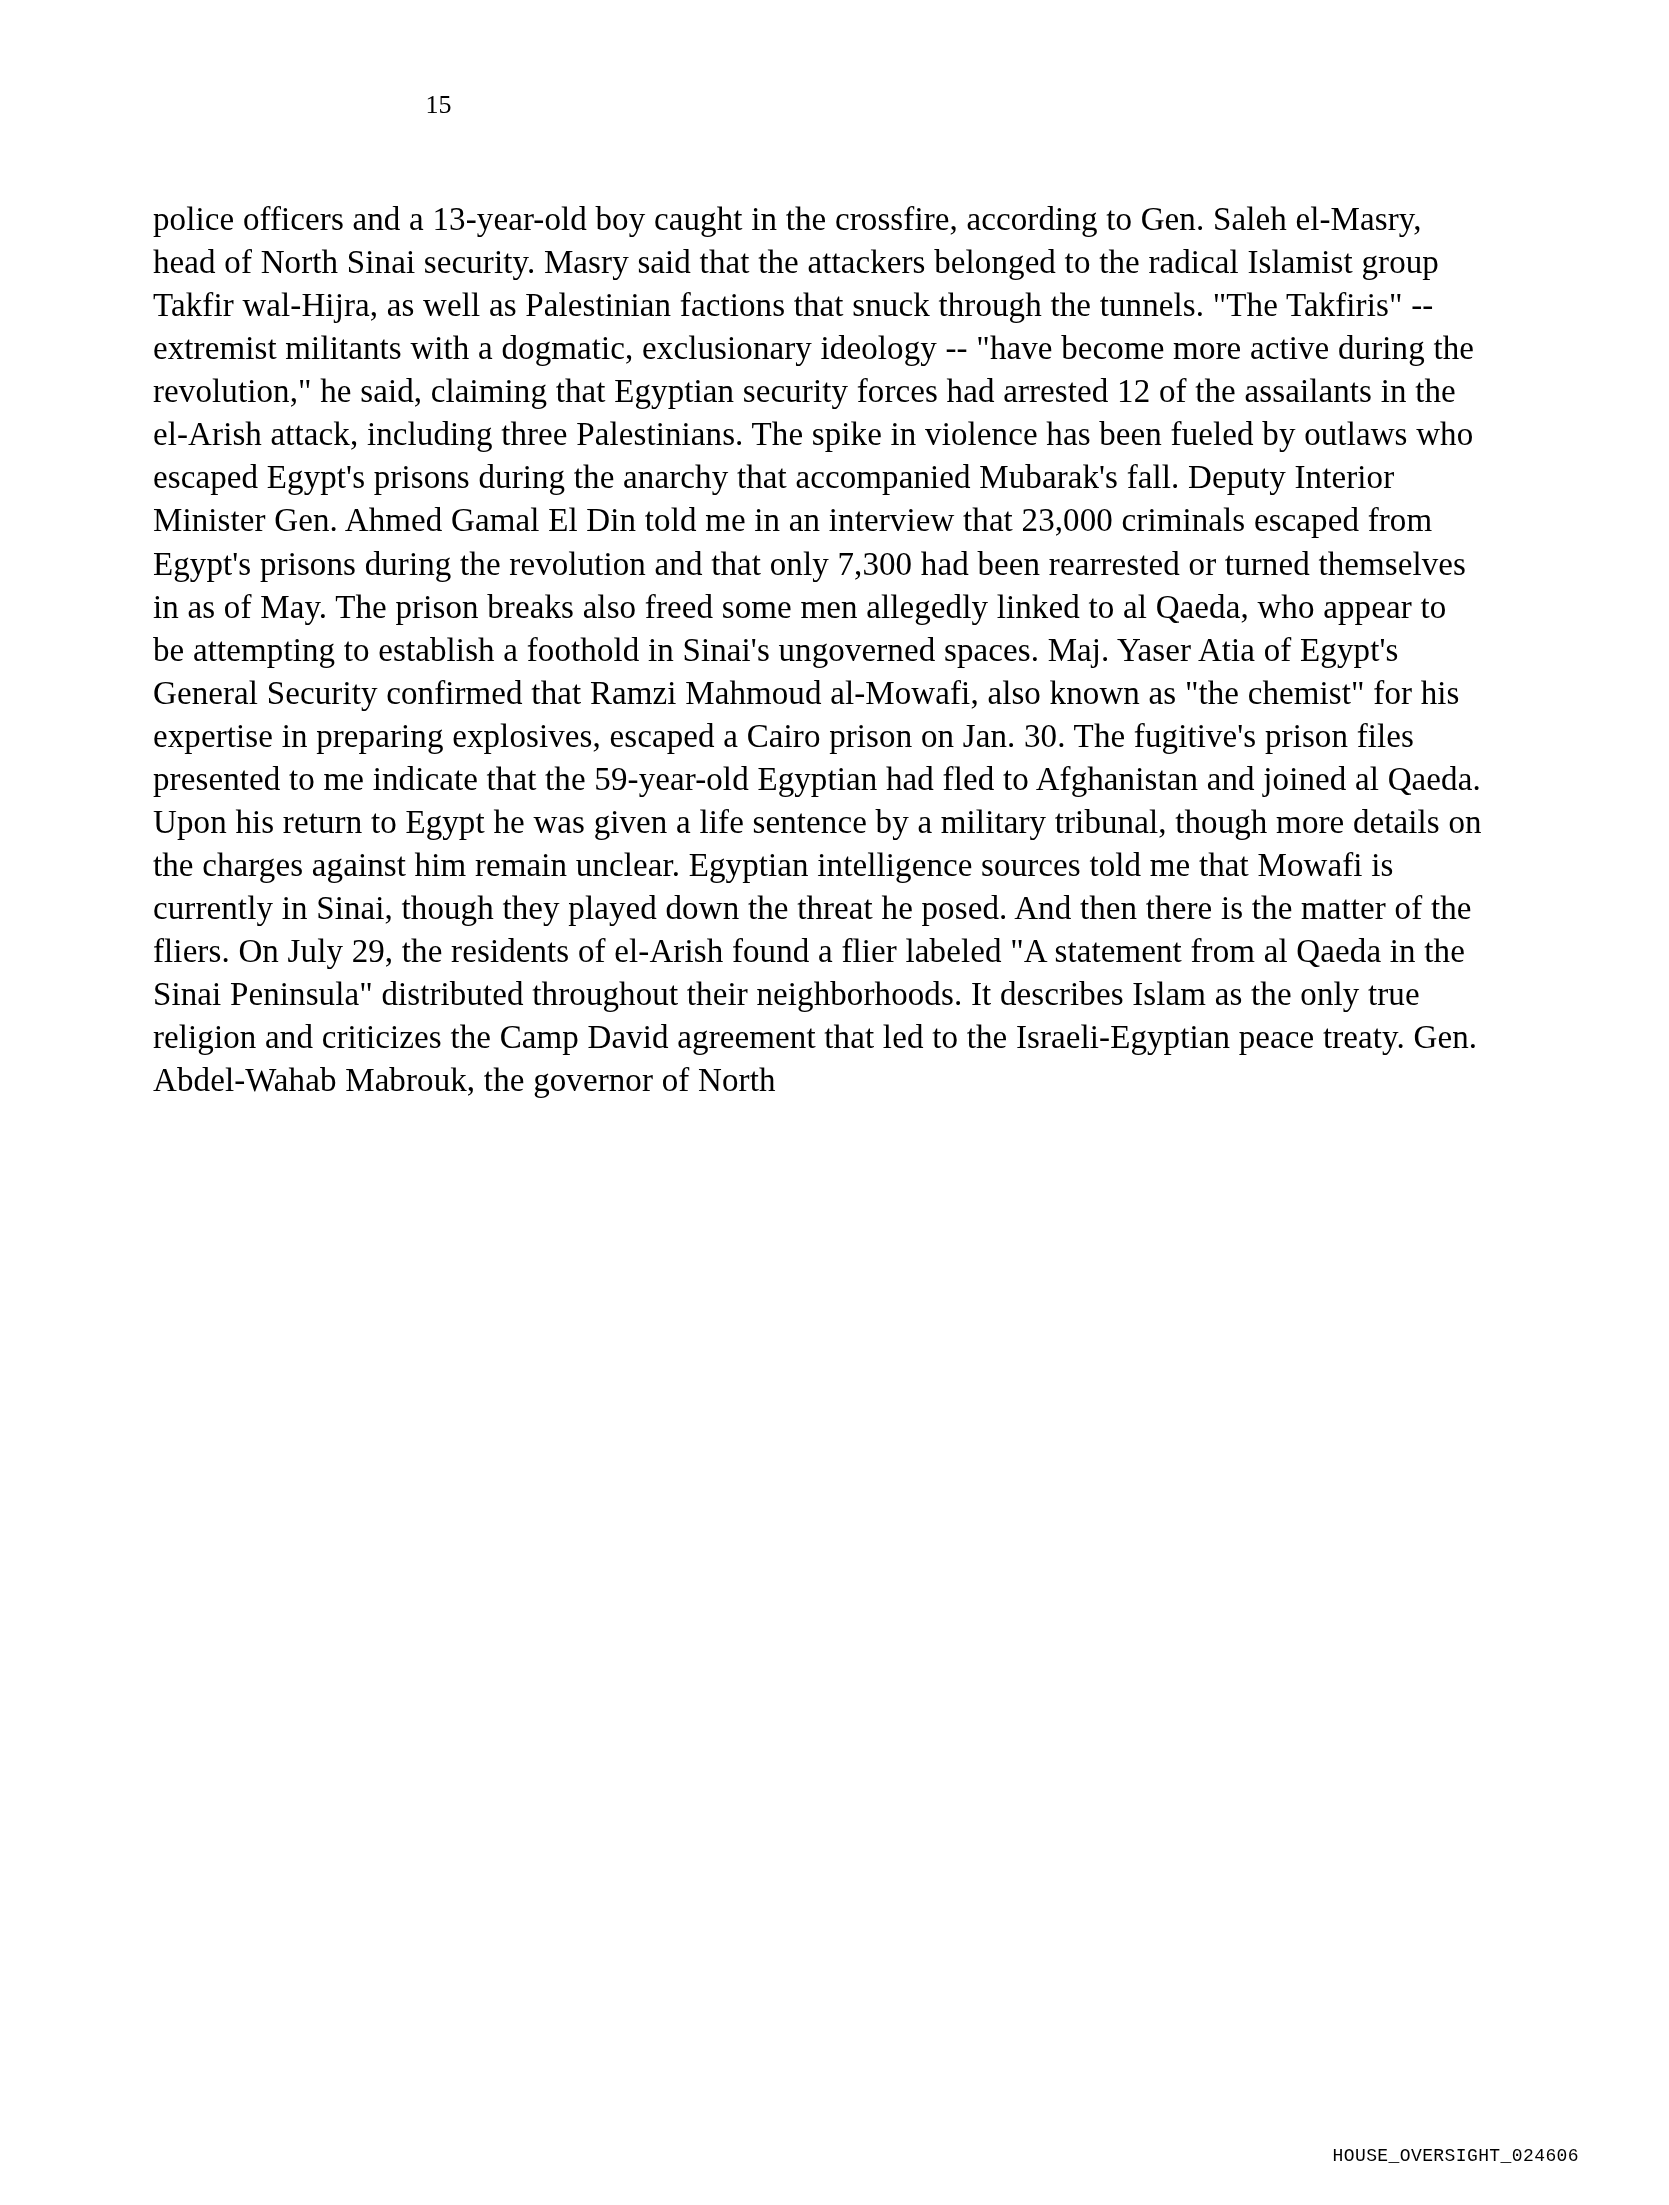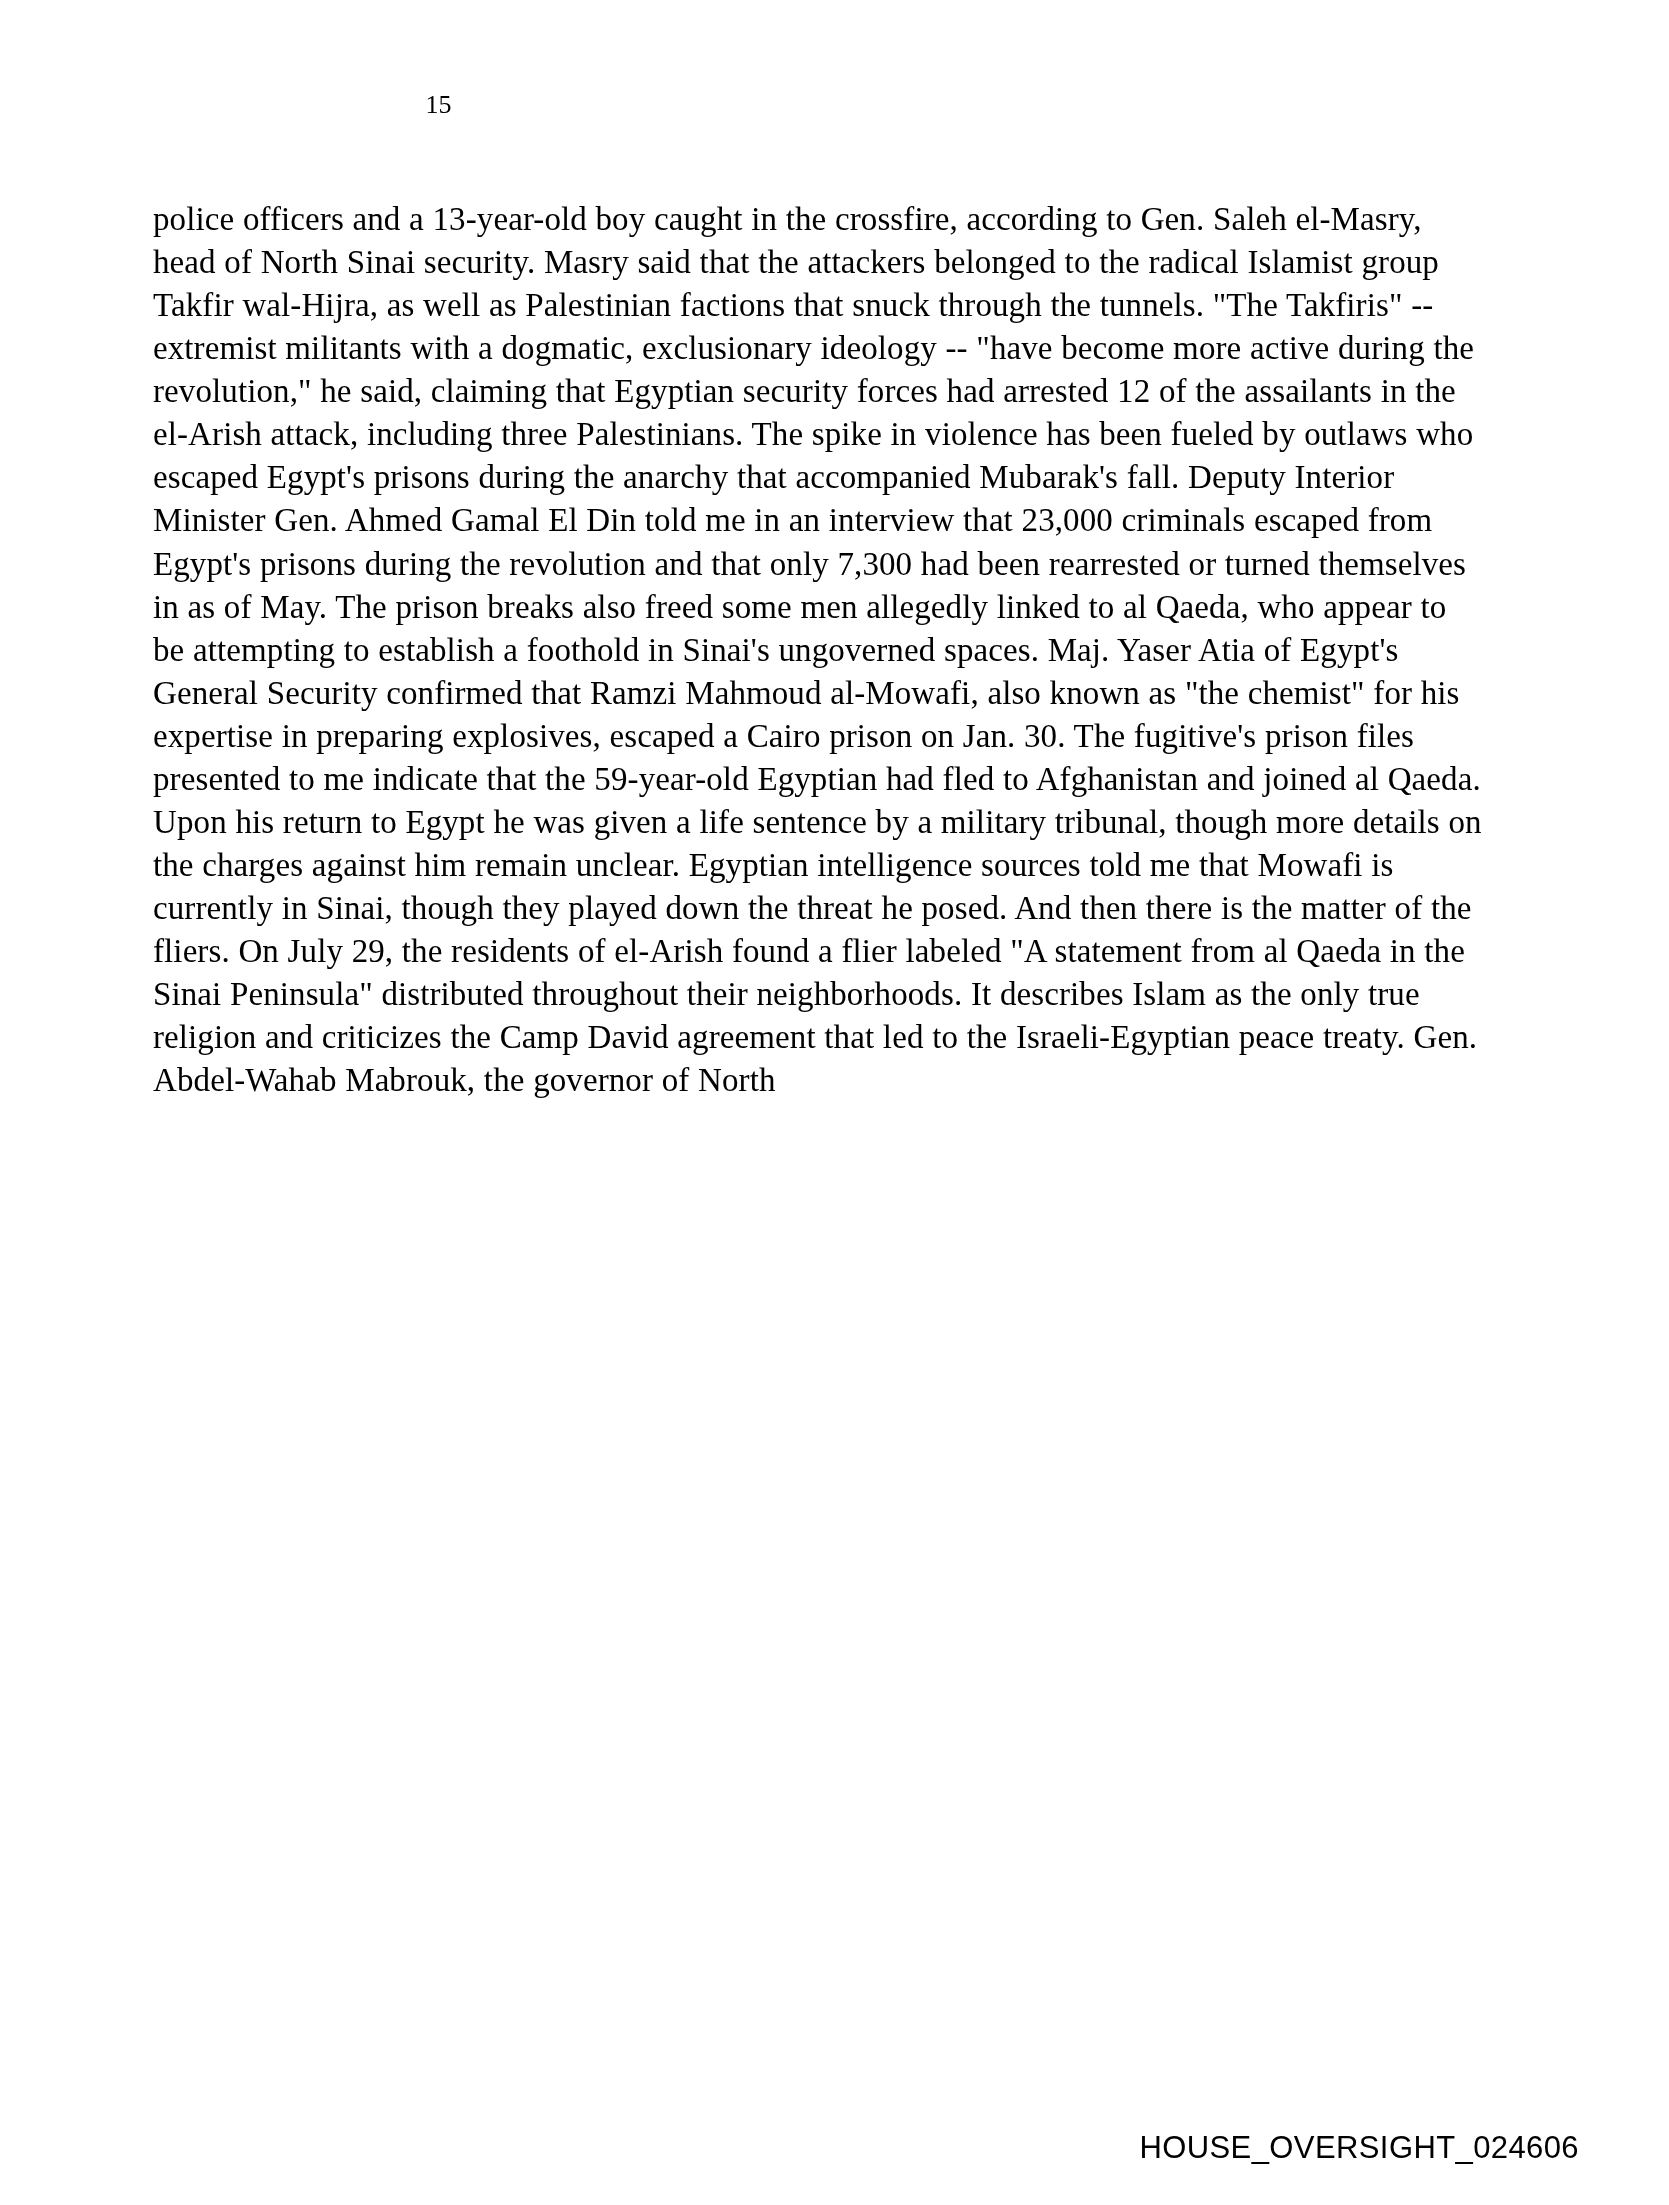--- a/index.html
+++ b/index.html
@@ -45,23 +45,23 @@
     word-spacing: 0.3px;
   }
   .body-text p {
     margin: 8px;
     padding: 0;
   }
   .footer-stamp {
     position: absolute;
     bottom: 39px;
     right: 90px;
-    font-size: 31px;
+    font-size: 18px;
     letter-spacing: 0.4px;
-    font-family: Liberation Sans, sans-serif;
+    font-family: Liberation Mono, monospace;
   }
 </style>
 </head>
 <body>
 
 <div class="page">
 
   <div class="page-number">15</div>
 
   <div class="body-text">

